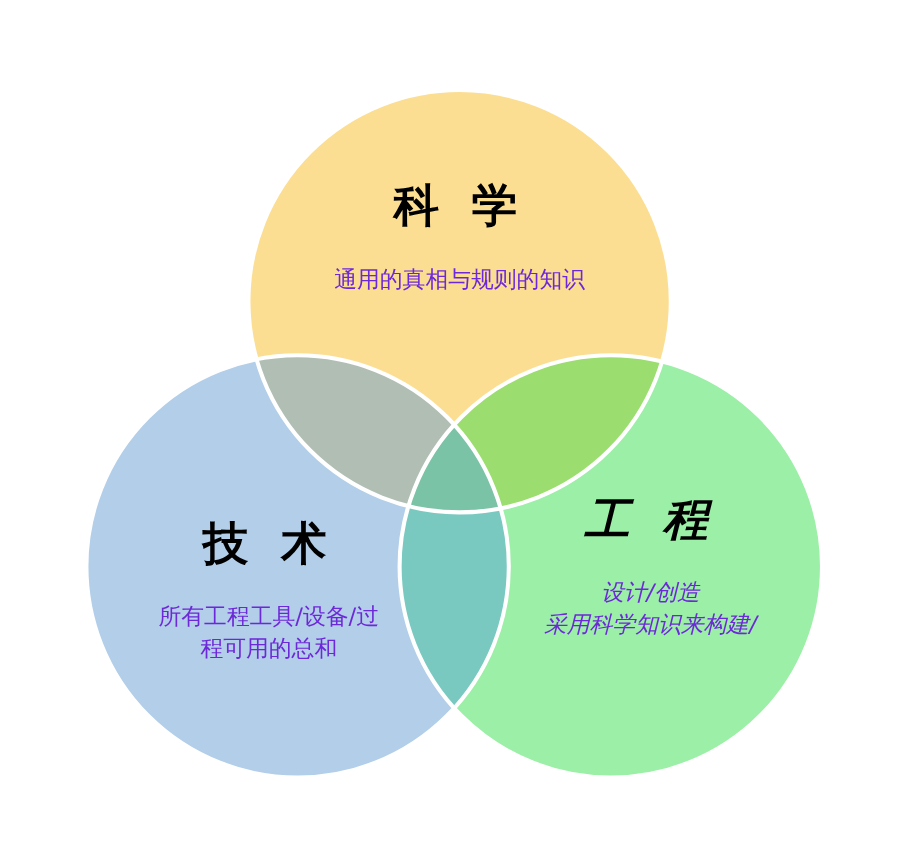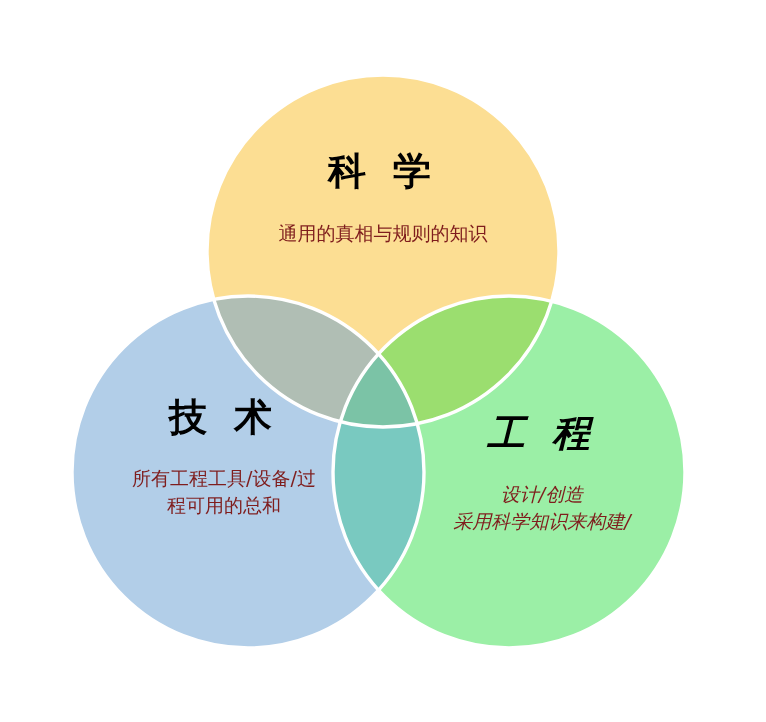--- a/index.html
+++ b/index.html
@@ -38,36 +38,36 @@
     font-weight: bold;
     font-size: 38px;
     line-height: 1.15;
     letter-spacing: 7px;
     color: #000000;
     white-space: nowrap;
   }
   .label-desc {
     font-size: 19px;
     line-height: 1.42;
-    color: #7f1d1d;
+    color: #6d28d9;
     font-weight: normal;
   }
   
   #science-label {
     left: 208px;
     top: 150px;
     width: 350px;
   }
   #science-label .label-desc {
     margin-top: 26px;
   }
   
   #technology-label {
     left: 74px;
-    top: 396px;
+    top: 432px;
     width: 300px;
   }
   #technology-label .label-desc {
     margin-top: 25px;
   }
   
   #engineering-label {
     left: 392px;
     top: 412px;
     width: 300px;

